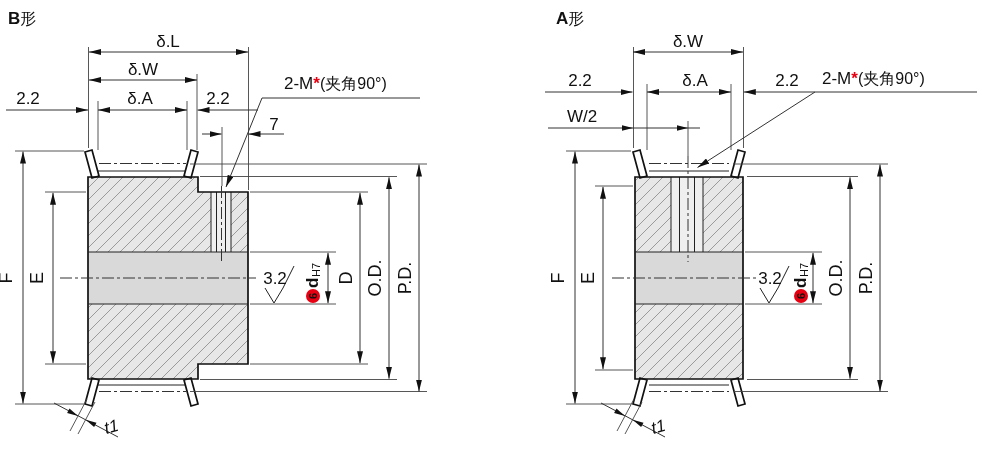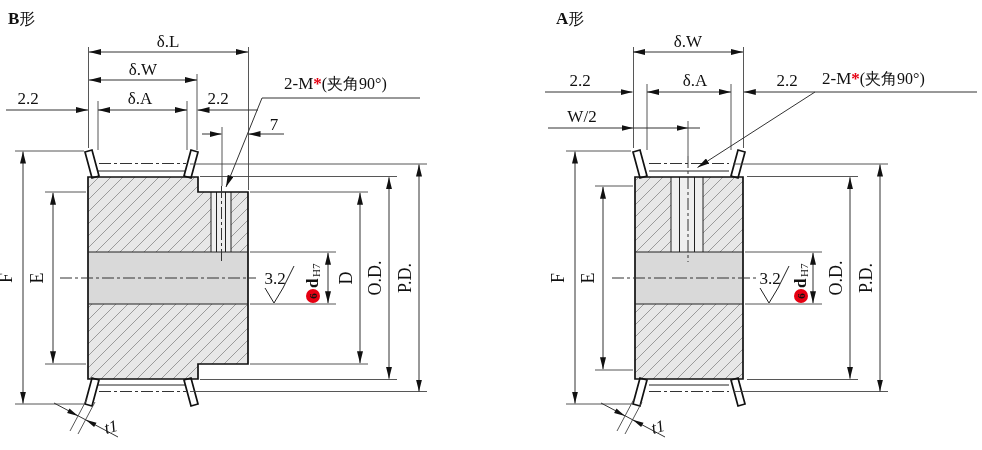--- a/index.html
+++ b/index.html
@@ -1,17 +1,17 @@
 <!DOCTYPE html>
 <html><head>
 <meta charset="utf-8">
 <style>
   html,body{margin:0;padding:0;background:#ffffff;}
   .stage{position:relative;width:982px;height:450px;background:#fff;overflow:hidden;
-         font-family:Liberation Serif, serif;}
+         font-family:Liberation Sans, sans-serif;}
   svg text{fill:#111;}
   .t-title{font-size:17px;font-weight:bold;}
   .t-title2{font-size:16px;font-weight:normal;}
   .t-dim{font-size:17px;}
   .t-cjk{font-size:16px;}
   .t-star{font-size:17px;font-weight:bold;fill:#e60012;}
   .t-big{font-size:18px;}
   .t-sub{font-size:11px;}
   .t-bold{font-weight:bold;}
   .t-it{font-size:17px;font-style:italic;}

